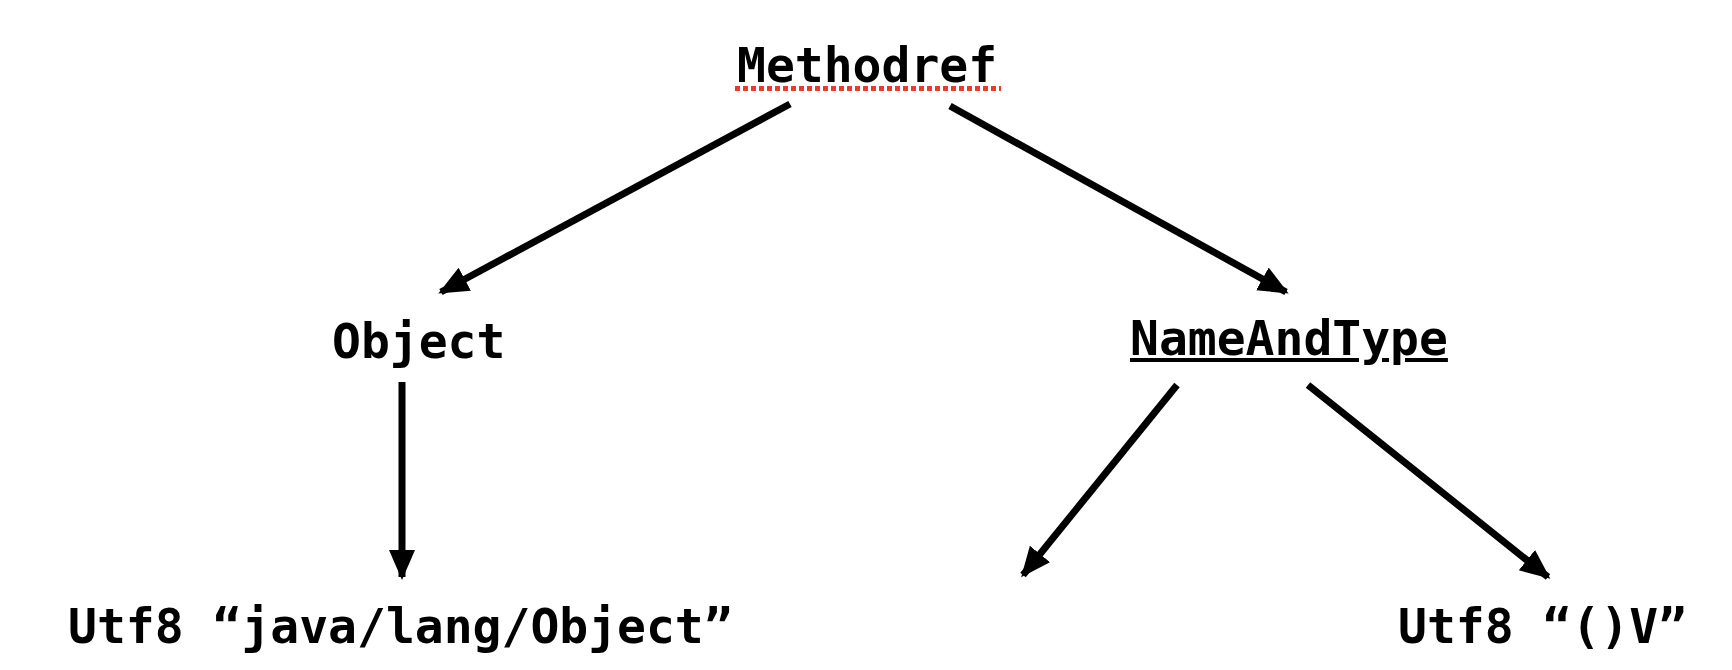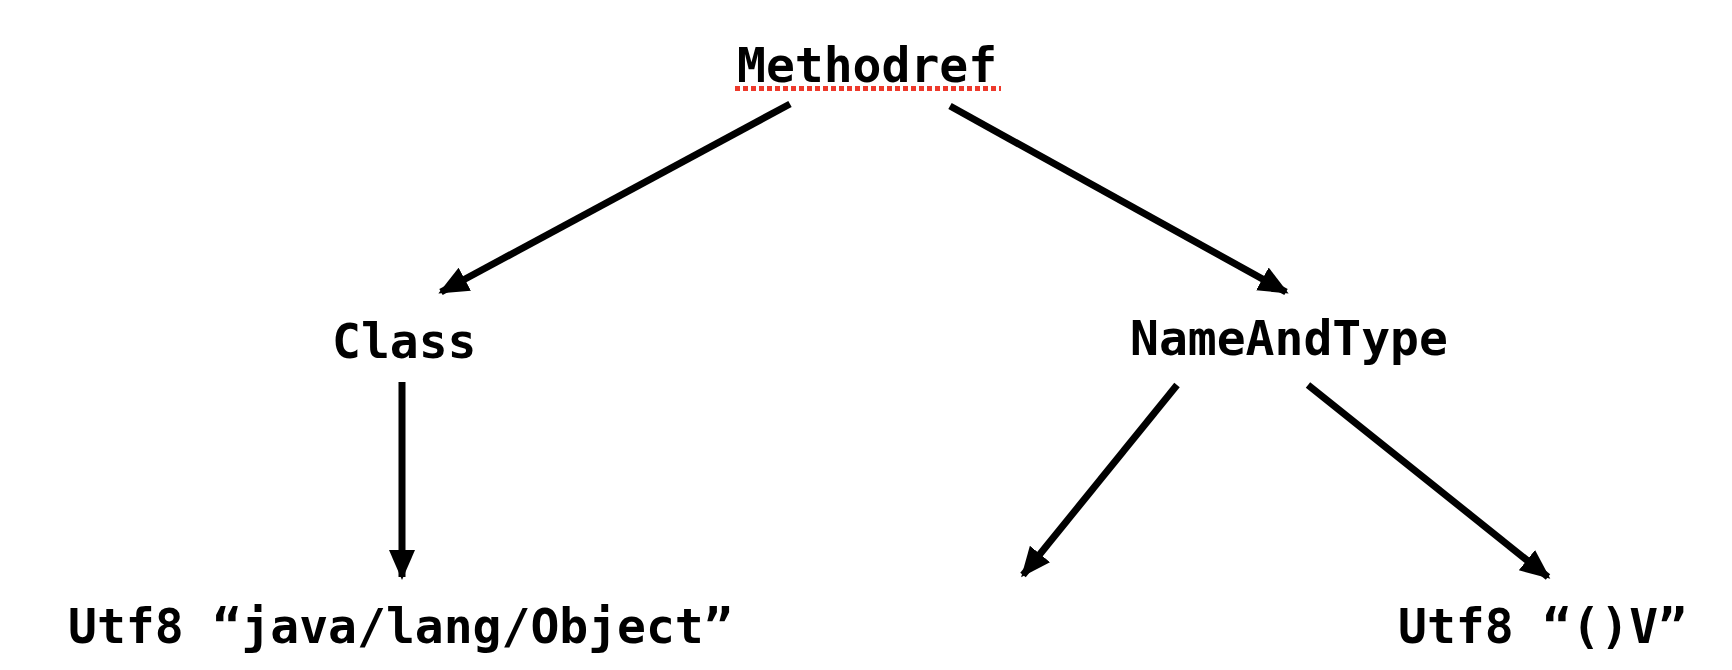--- a/index.html
+++ b/index.html
@@ -68,22 +68,22 @@
     </defs>
   <line x1="790" y1="104" x2="441" y2="292" marker-end="url(#arrowhead)"></line>
       <line x1="950" y1="106" x2="1286" y2="292" marker-end="url(#arrowhead)"></line>
       <line x1="402" y1="382" x2="402" y2="577" marker-end="url(#arrowhead)"></line>
       <line x1="1177" y1="385" x2="1023" y2="575" marker-end="url(#arrowhead)"></line>
       <line x1="1308" y1="385" x2="1548" y2="577" marker-end="url(#arrowhead)"></line>
     </svg>
 
   <div class="node spellcheck" style="left:737px; top:37px;">Methodref</div>
 
-  <div class="node" style="left:332px; top:313px;">Class</div>
+  <div class="node" style="left:332px; top:313px;">Object</div>
 
-  <div class="node" style="left:1130px; top:310px;">NameAndType</div>
+  <div class="node" style="left:1130px; top:310px;text-decoration:underline;">NameAndType</div>
 
   <div class="node" style="left:68px; top:598px;text-align:right;">Utf8 “java/lang/Object”</div>
 
 
   <div class="node" style="left:1398px; top:598px;text-align:center;">Utf8 “()V”</div>
 
 </div>
 
 </body></html>

